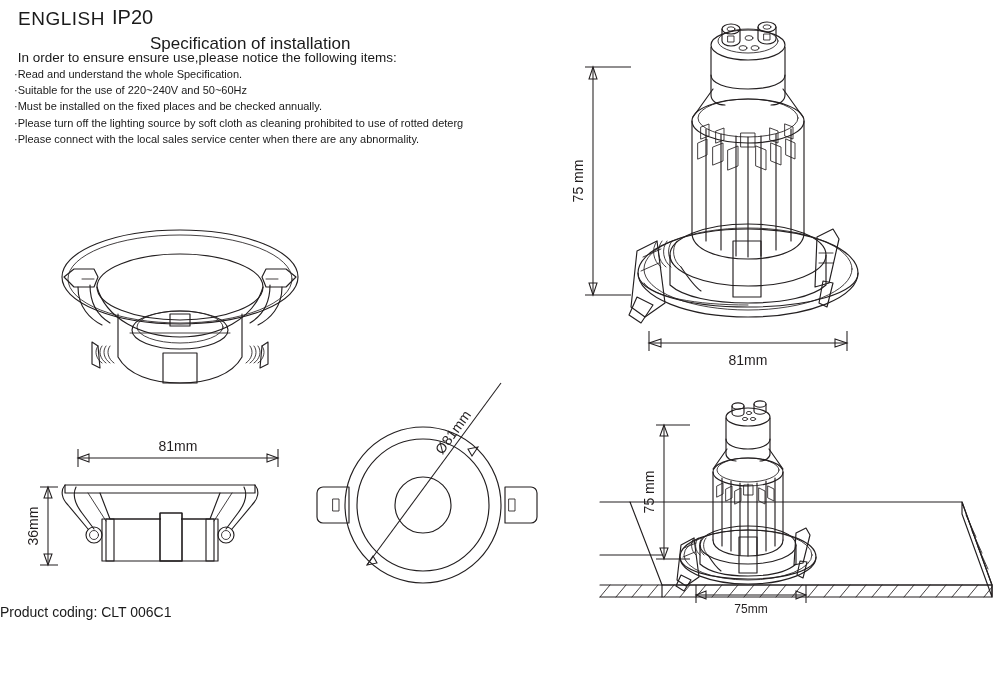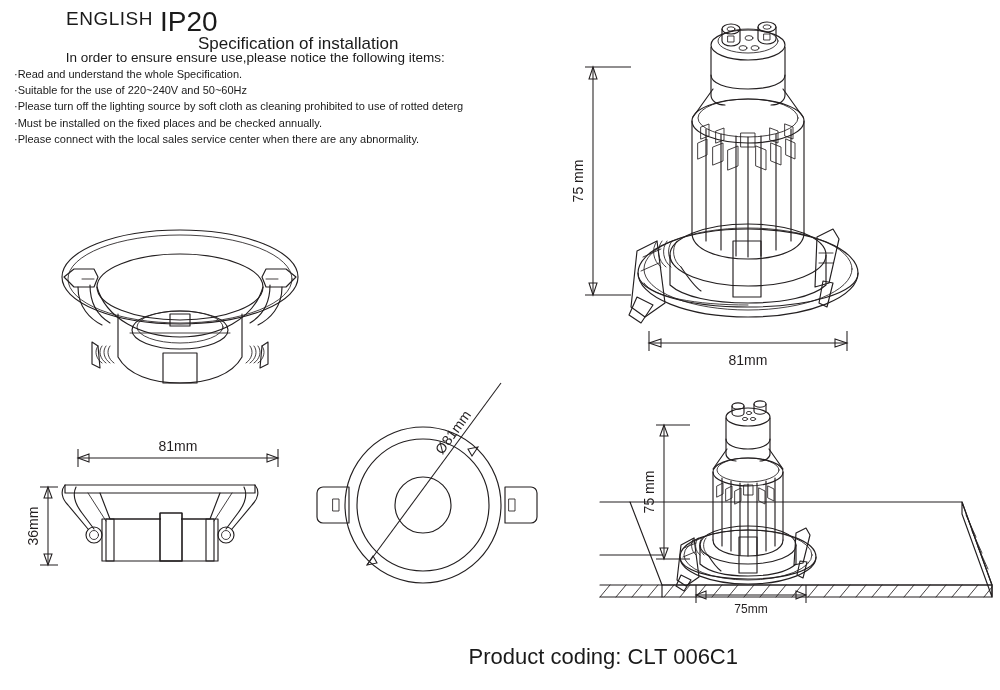--- a/index.html
+++ b/index.html
@@ -1,29 +1,29 @@
 <!DOCTYPE html>
 <html><head>
 <meta charset="utf-8">
 <style>
   html,body{margin:0;padding:0;background:#ffffff;}
   body{width:1000px;height:690px;position:relative;overflow:hidden;
        font-family:"Liberation Sans", sans-serif;color:#1a1a1a;}
   .page{position:absolute;inset:0;}
 
-  .t{position:absolute;white-space:pre;margin-left:48px;}
+  .t{position:absolute;white-space:pre;}
   .lang{left:18px;top:8px;font-size:19px;letter-spacing:.5px;}
-  .ip{left:112px;top:6px;font-size:28px;}
+  .ip{left:112px;top:6px;font-size:20px;}
   .spec-head{left:150px;top:34px;font-size:17px;}
   .intro{left:14px;top:50px;font-size:13.5px;}
 
   .bullets{position:absolute;left:14px;top:66px;font-size:11px;line-height:16.2px;}
   .bullets div{white-space:pre;}
 
-  .coding{left:0;top:644px;width:690px;text-align:right;font-size:22px;}
+  .coding{left:0;top:604px;width:690px;text-align:left;font-size:14px;}
 
   svg{position:absolute;overflow:visible;}
   .ln{fill:none;stroke:#231f20;stroke-width:1.15;stroke-linecap:round;stroke-linejoin:round;}
   .ln-t{fill:none;stroke:#231f20;stroke-width:.85;stroke-linecap:round;stroke-linejoin:round;}
   .dim{fill:none;stroke:#231f20;stroke-width:1.05;}
   .dimtx{font-family:"Liberation Sans",sans-serif;font-size:14px;fill:#231f20;}
   .dimtx2{font-family:"Liberation Sans",sans-serif;font-size:12px;fill:#231f20;}
   .wht{fill:#ffffff;}
 </style>
 </head>
@@ -32,22 +32,22 @@
 <div class="page">
 
   <div class="t lang">ENGLISH</div>
   <div class="t ip">IP20</div>
   <div class="t spec-head">Specification of installation</div>
   <div class="t intro"> In order to ensure ensure use,please notice the following items:</div>
 
   <div class="bullets">
     <div>·Read and understand the whole Specification.</div>
     <div>·Suitable for the use of 220~240V and 50~60Hz</div>
+    <div>·Must be installed on the fixed places and be checked annually.</div>
     <div>·Please turn off the lighting source by soft cloth as cleaning prohibited to use of rotted deterg</div>
-    <div>·Must be installed on the fixed places and be checked annually.</div>
     <div>·Please connect with the local sales service center when there are any abnormality.</div>
   </div>
 
   <svg style="left:20px;top:215px;width:320px;height:170px" viewBox="0 0 320 170">
 
     <ellipse class="ln" cx="160" cy="62" rx="118" ry="47"></ellipse>
     <ellipse class="ln-t" cx="160" cy="64" rx="112" ry="44"></ellipse>
 
     <ellipse class="ln" cx="160" cy="72" rx="83" ry="33"></ellipse>
 

